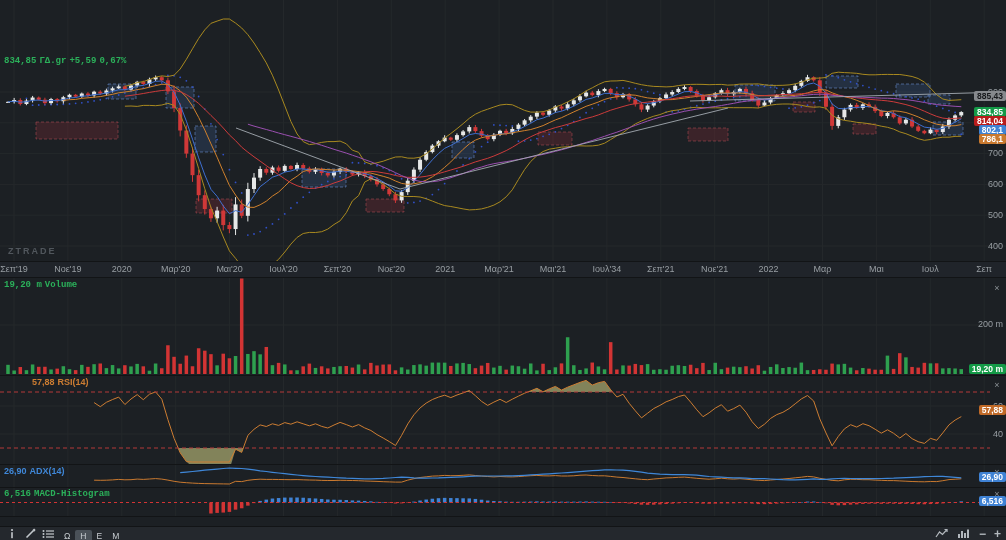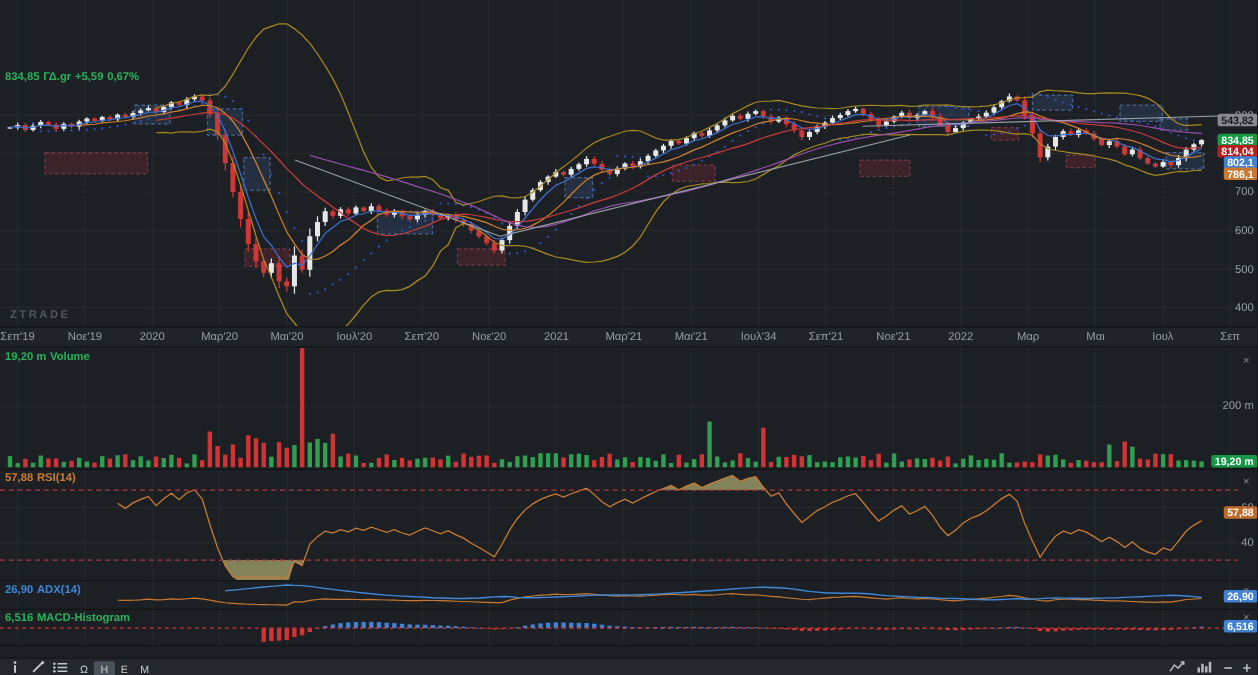--- a/index.html
+++ b/index.html
@@ -1,21 +1,21 @@
 <!DOCTYPE html>
 <html><head>
 <meta charset="utf-8">
 <style>
   html,body{margin:0;padding:0;background:#101214;}
   #app{position:relative;width:1006px;height:540px;background:#1c2024;overflow:hidden;
        font-family:"Liberation Sans",sans-serif;-webkit-font-smoothing:antialiased;}
   #charts{position:absolute;left:0;top:0;}
   .pl{position:absolute;left:4px;font-size:9px;font-weight:bold;white-space:nowrap;pointer-events:none;z-index:5;}
   .pl span{margin-right:3px;}
-  .green{color:#2bb05a;} .orange{color:#cd7d32;} .blue{color:#3f87d8;}
+  .green{color:#2bb05a;font-family:Liberation Mono, monospace;} .orange{color:#cd7d32;margin-left:28px;} .blue{color:#3f87d8;}
   #watermark{position:absolute;left:8px;top:246px;font-size:9px;font-weight:bold;letter-spacing:2px;
              color:#5a6066;opacity:.85;z-index:4;}
   .tick{position:absolute;font-size:9px;color:#989ea3;white-space:nowrap;z-index:4;}
   .tick.r{right:3px;text-align:right;}
   .tlabel{position:absolute;top:264px;transform:translateX(-50%);font-size:9px;color:#989ea3;z-index:4;}
   .badge{position:absolute;right:0;height:10px;line-height:10.5px;padding:0 3px;border-radius:2px;
          font-size:8.5px;font-weight:bold;z-index:6;}
   .xbtn{position:absolute;left:992px;width:10px;text-align:center;font-size:9px;line-height:9px;
         color:#8a9095;cursor:pointer;z-index:8;}
   #toolbar{position:absolute;left:0;bottom:0;width:100%;height:14px;background:#24282d;
@@ -920,21 +920,21 @@
       <div class="tlabel" style="left:930.3px">Ιουλ</div>
       <div class="tlabel" style="left:984.1999999999999px">Σεπ</div>
       <div class="tick r" style="top:86.5px">900</div>
       <div class="tick r" style="top:117.3px">800</div>
       <div class="tick r" style="top:148.1px">700</div>
       <div class="tick r" style="top:178.9px">600</div>
       <div class="tick r" style="top:209.7px">500</div>
       <div class="tick r" style="top:240.5px">400</div>
       <div class="tick r" style="top:400.5px">60</div>
       <div class="tick r" style="top:428.5px">40</div>
-      <div class="badge" style="top:91.48756000000002px;background:#86898d;color:#17191c">543,82</div>
+      <div class="badge" style="top:91.48756000000002px;background:#86898d;color:#17191c">885,43</div>
       <div class="badge" style="top:107.0662px;background:#149a47;color:#ffffff">834,85</div>
       <div class="badge" style="top:116.0662px;background:#b91c1c;color:#ffffff">814,04</div>
       <div class="badge" style="top:125.0662px;background:#3f82d4;color:#ffffff">802,1</div>
       <div class="badge" style="top:134.06619999999998px;background:#c9792f;color:#ffffff">786,1</div>
       <div class="badge" style="top:364px;background:#149a47;color:#fff">19,20 m</div>
       <div class="badge" style="top:405px;background:#c06a28;color:#fff">57,88</div>
       <div class="badge" style="top:472px;background:#3f82d4;color:#fff">26,90</div>
       <div class="badge" style="top:496px;background:#3f82d4;color:#fff">6,516</div>
       <div class="xbtn" style="top:284px">×</div>
       <div class="xbtn" style="top:381px">×</div>

